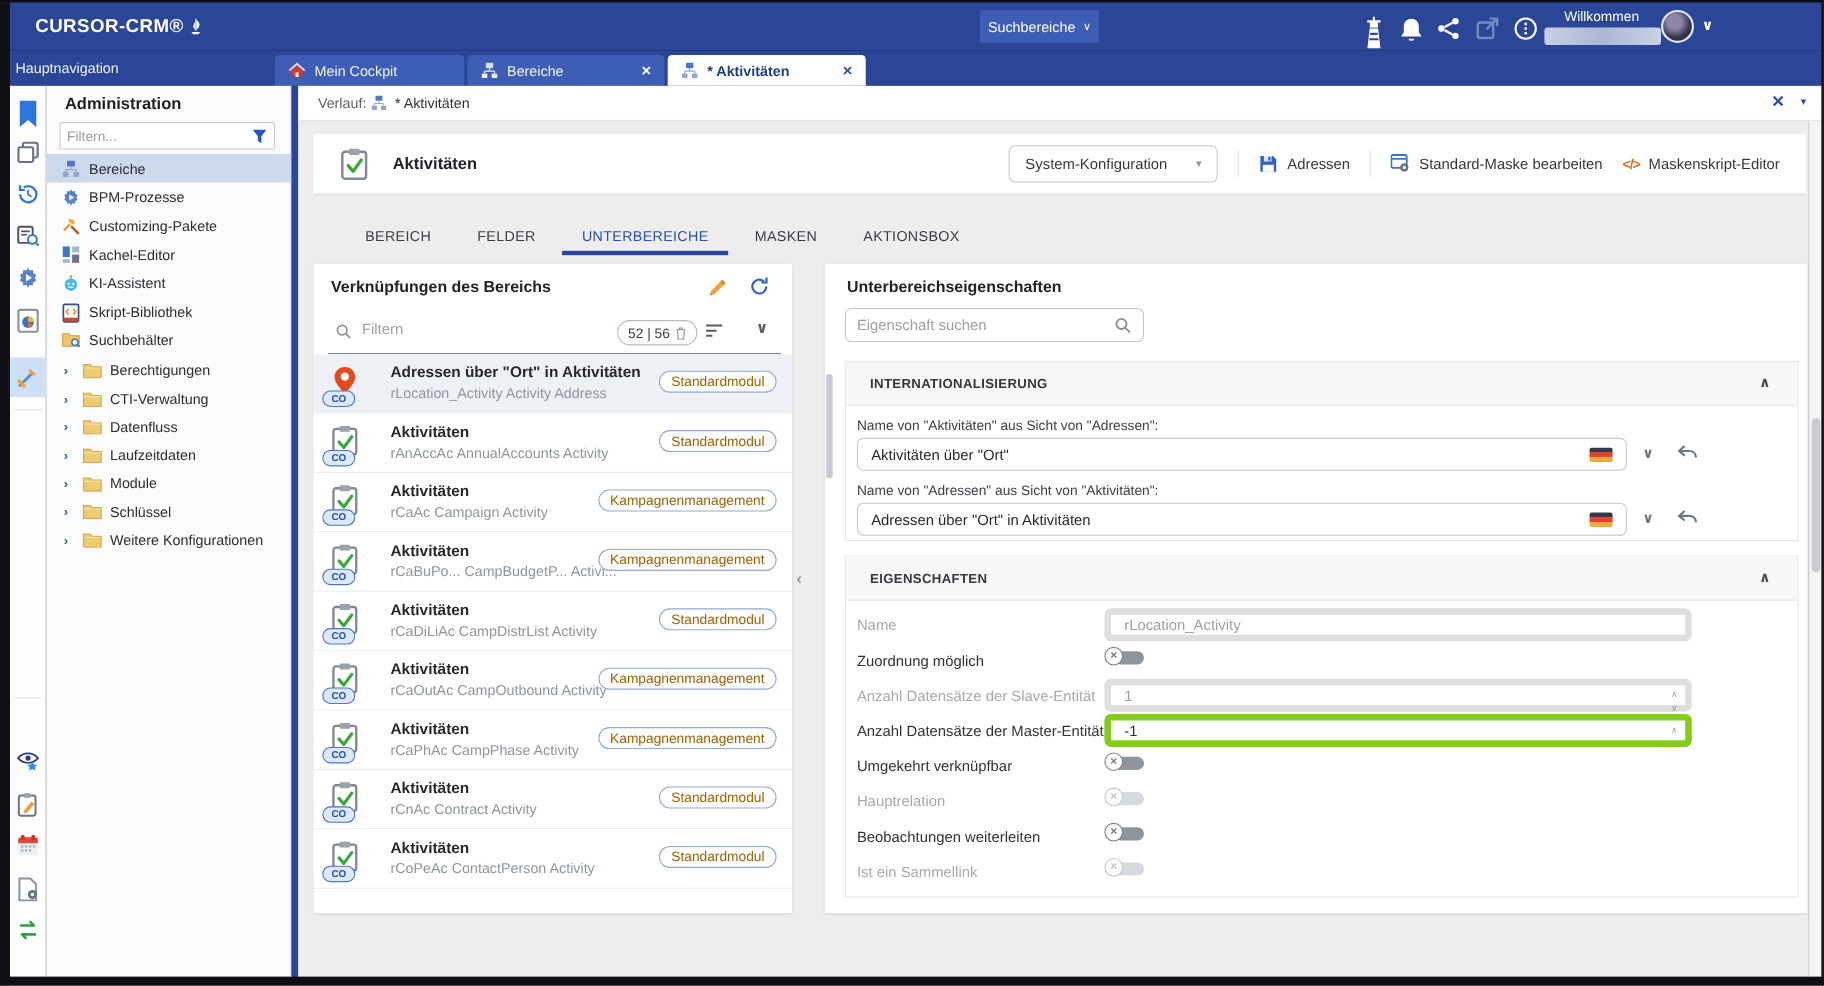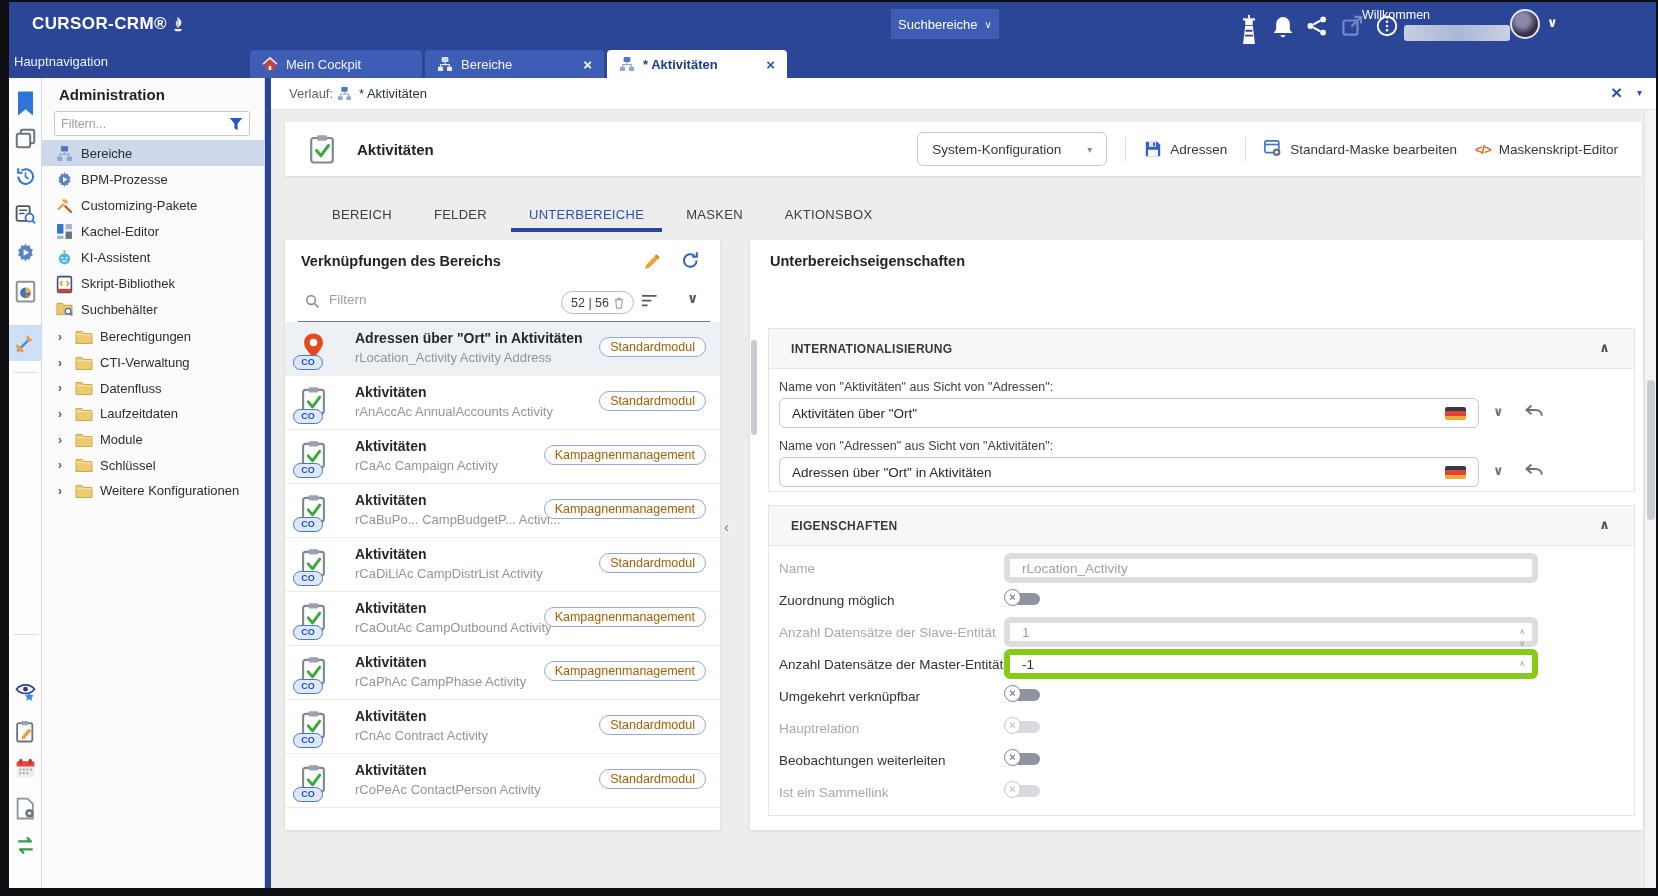--- a/index.html
+++ b/index.html
@@ -14,21 +14,21 @@
   .frame-bottom{position:absolute;left:0;bottom:0;width:100%;height:8px;background:#101014;z-index:50;}
 
   
   .topbar{position:absolute;left:2px;top:2px;width:1654px;height:44px;background:#2b4697;}
   .logo{position:absolute;left:30px;top:12px;color:#fff;font-size:17px;font-weight:bold;letter-spacing:.4px;display:flex;align-items:center;gap:4px;}
   .tb-search{position:absolute;left:573px;top:7px;width:312px;height:30px;background:#3e5db4;display:flex;align-items:center;padding:0 10px;}
   .tb-search input{flex:1;background:transparent;border:none;outline:none;color:#fff;font-size:13px;font-family:inherit;}
   .tb-search input::placeholder{color:#e7ebf5;}
   .tb-scope{position:absolute;left:889px;top:7px;width:108px;height:30px;background:#3e5db4;color:#fff;font-size:13px;display:flex;align-items:center;justify-content:center;gap:7px;cursor:pointer;}
   .tb-ic{position:absolute;top:13px;width:22px;height:20px;cursor:pointer;}
-  .welcome{position:absolute;left:1338px;top:6px;width:112px;text-align:center;color:#fff;font-size:12.5px;}
+  .welcome{position:absolute;left:1398px;top:6px;width:112px;text-align:center;color:#fff;font-size:12.5px;}
   .blurname{position:absolute;left:1402px;top:23px;width:106px;height:16px;border-radius:3px;background:linear-gradient(90deg,rgba(221,226,238,.88),rgba(203,211,229,.8),rgba(224,228,240,.88));}
   .avatar{position:absolute;left:1508px;top:7px;width:30px;height:30px;border-radius:50%;background:radial-gradient(circle at 40% 35%,#8d86a8 0 28%,#3a3550 60%,#191b2c 100%);border:2px solid #e2e6ef;}
   .tb-caret{position:absolute;left:1545px;top:13px;color:#fff;font-size:13px;font-weight:bold;}
 
   
   .tabrow{position:absolute;left:2px;top:46px;width:1654px;height:32px;background:#2b4697;}
   .navhdr{position:absolute;left:12px;top:8px;color:#eef1f8;font-size:13px;}
   .nav-collapse{position:absolute;left:248px;top:6px;color:#fff;font-size:15px;font-weight:bold;cursor:pointer;}
   .wtab{position:absolute;top:4px;height:28px;border-radius:4px 4px 0 0;background:#3e5db4;color:#f2f4fa;font-size:13px;display:flex;align-items:center;gap:8px;padding:0 12px;cursor:pointer;}
   .wtab .tico{width:16px;height:16px;}
@@ -755,20 +755,29 @@
     <span class="ltag">Standardmodul</span>
   </div>
     </div>
 </div>
 
 <div class="collapse-h">‹</div>
 
 <div class="pcard">
   <div class="pscroll"></div>
   <div class="ptitle">Unterbereichseigenschaften</div>
+  <div class="psearch">
+    <input placeholder="Eigenschaft suchen" style="">
+    <span style="width:16px;height:16px;">
+        <svg viewBox="0 0 16 16">
+          <circle cx="6.5" cy="6.5" r="4.6" fill="none" stroke="#8a9099" stroke-width="1.7"></circle>
+          <path d="M10 10l4.3 4.3" stroke="#8a9099" stroke-width="1.7"></path>
+        </svg>
+      </span>
+  </div>
   <div class="sec sec1">
     <div class="sec-h">
       <span>INTERNATIONALISIERUNG</span>
       <span class="schev">∧</span>
     </div>
     <div id="i18n-fields">
         <div class="ifield">
     <div class="ilabel">Name von "Aktivitäten" aus Sicht von "Adressen":</div>
     <div class="i18n-input">
       <input value="Aktivitäten über &quot;Ort&quot;" style="">

